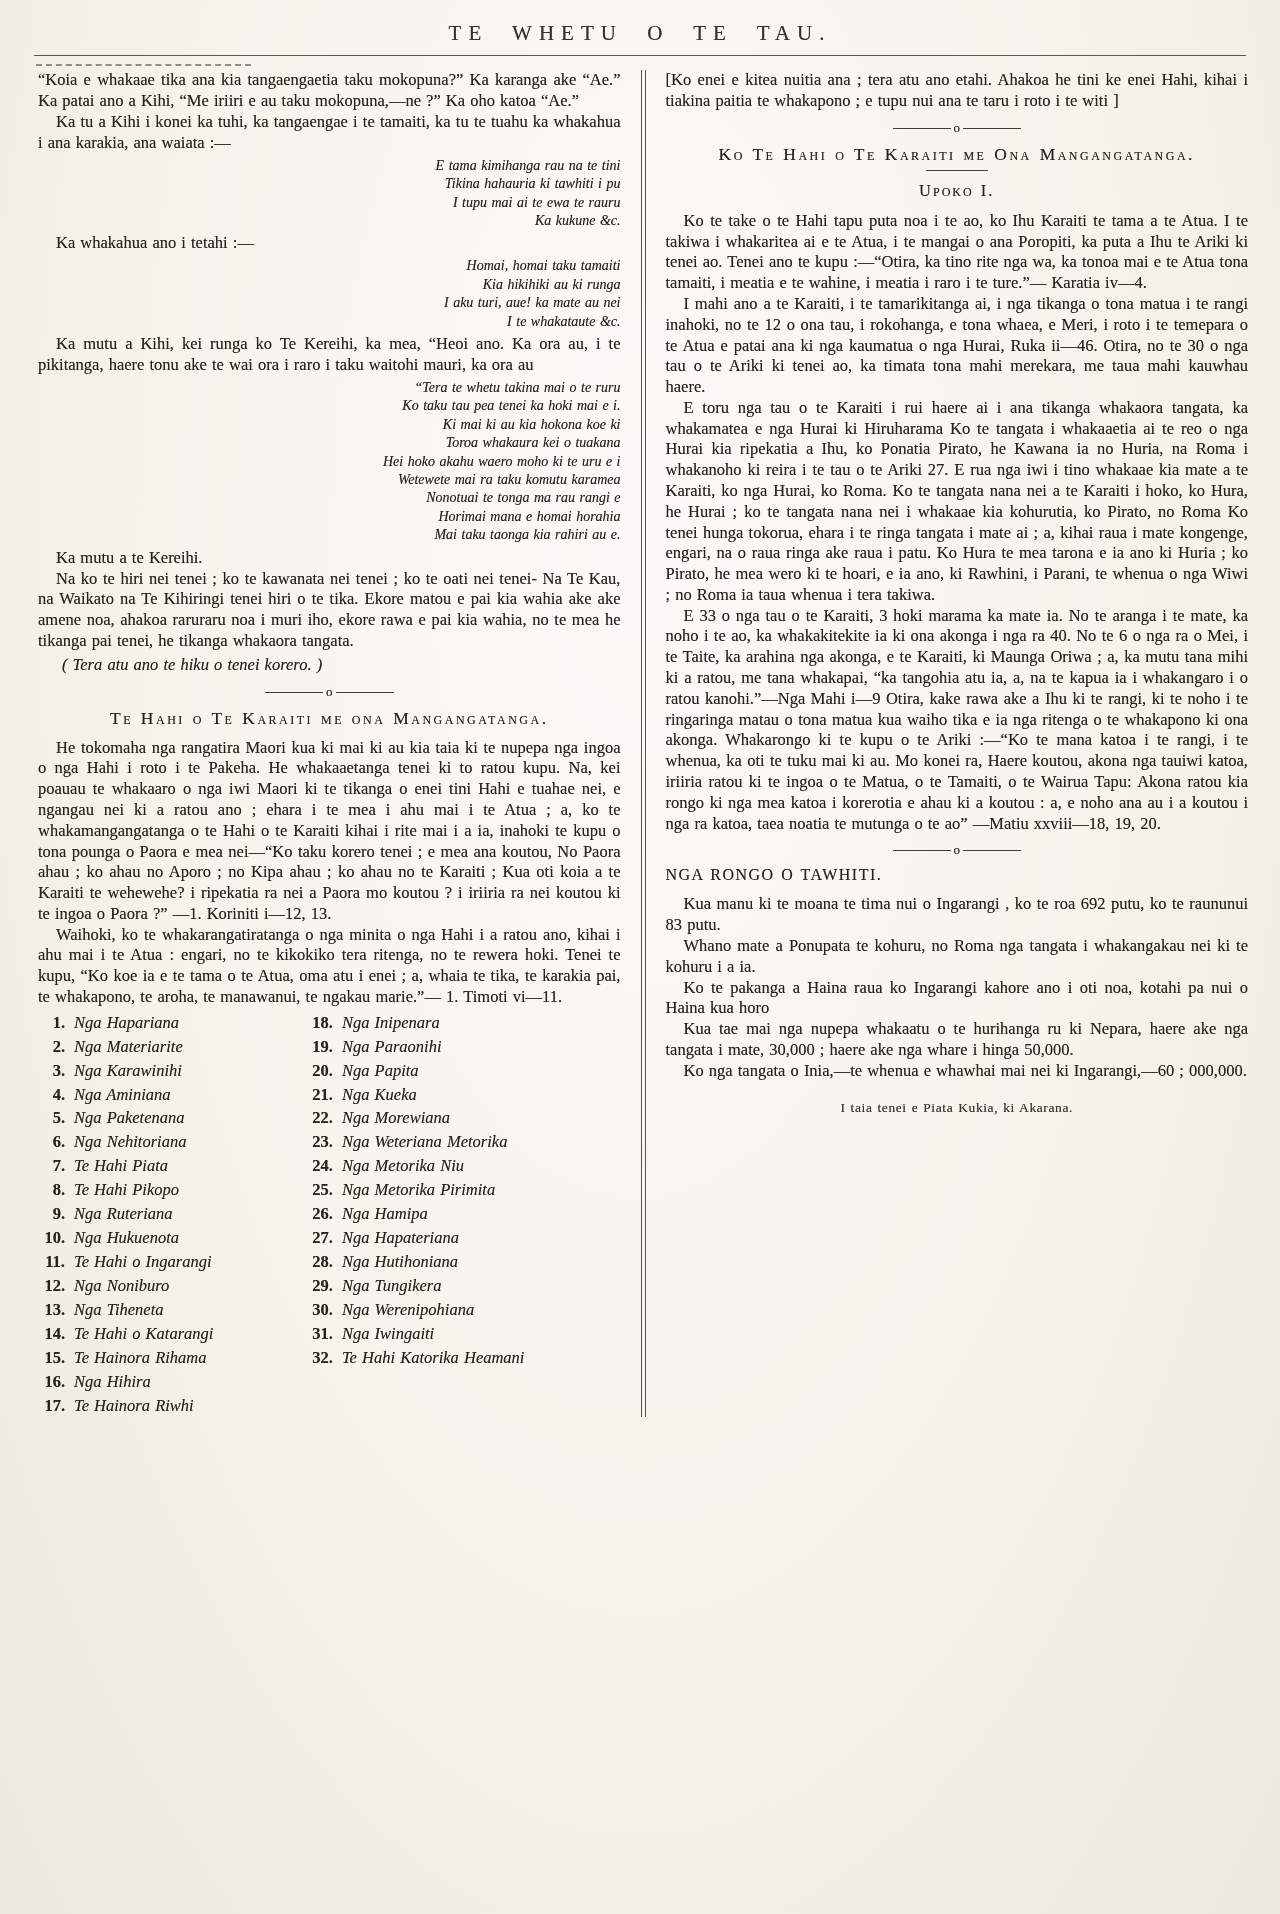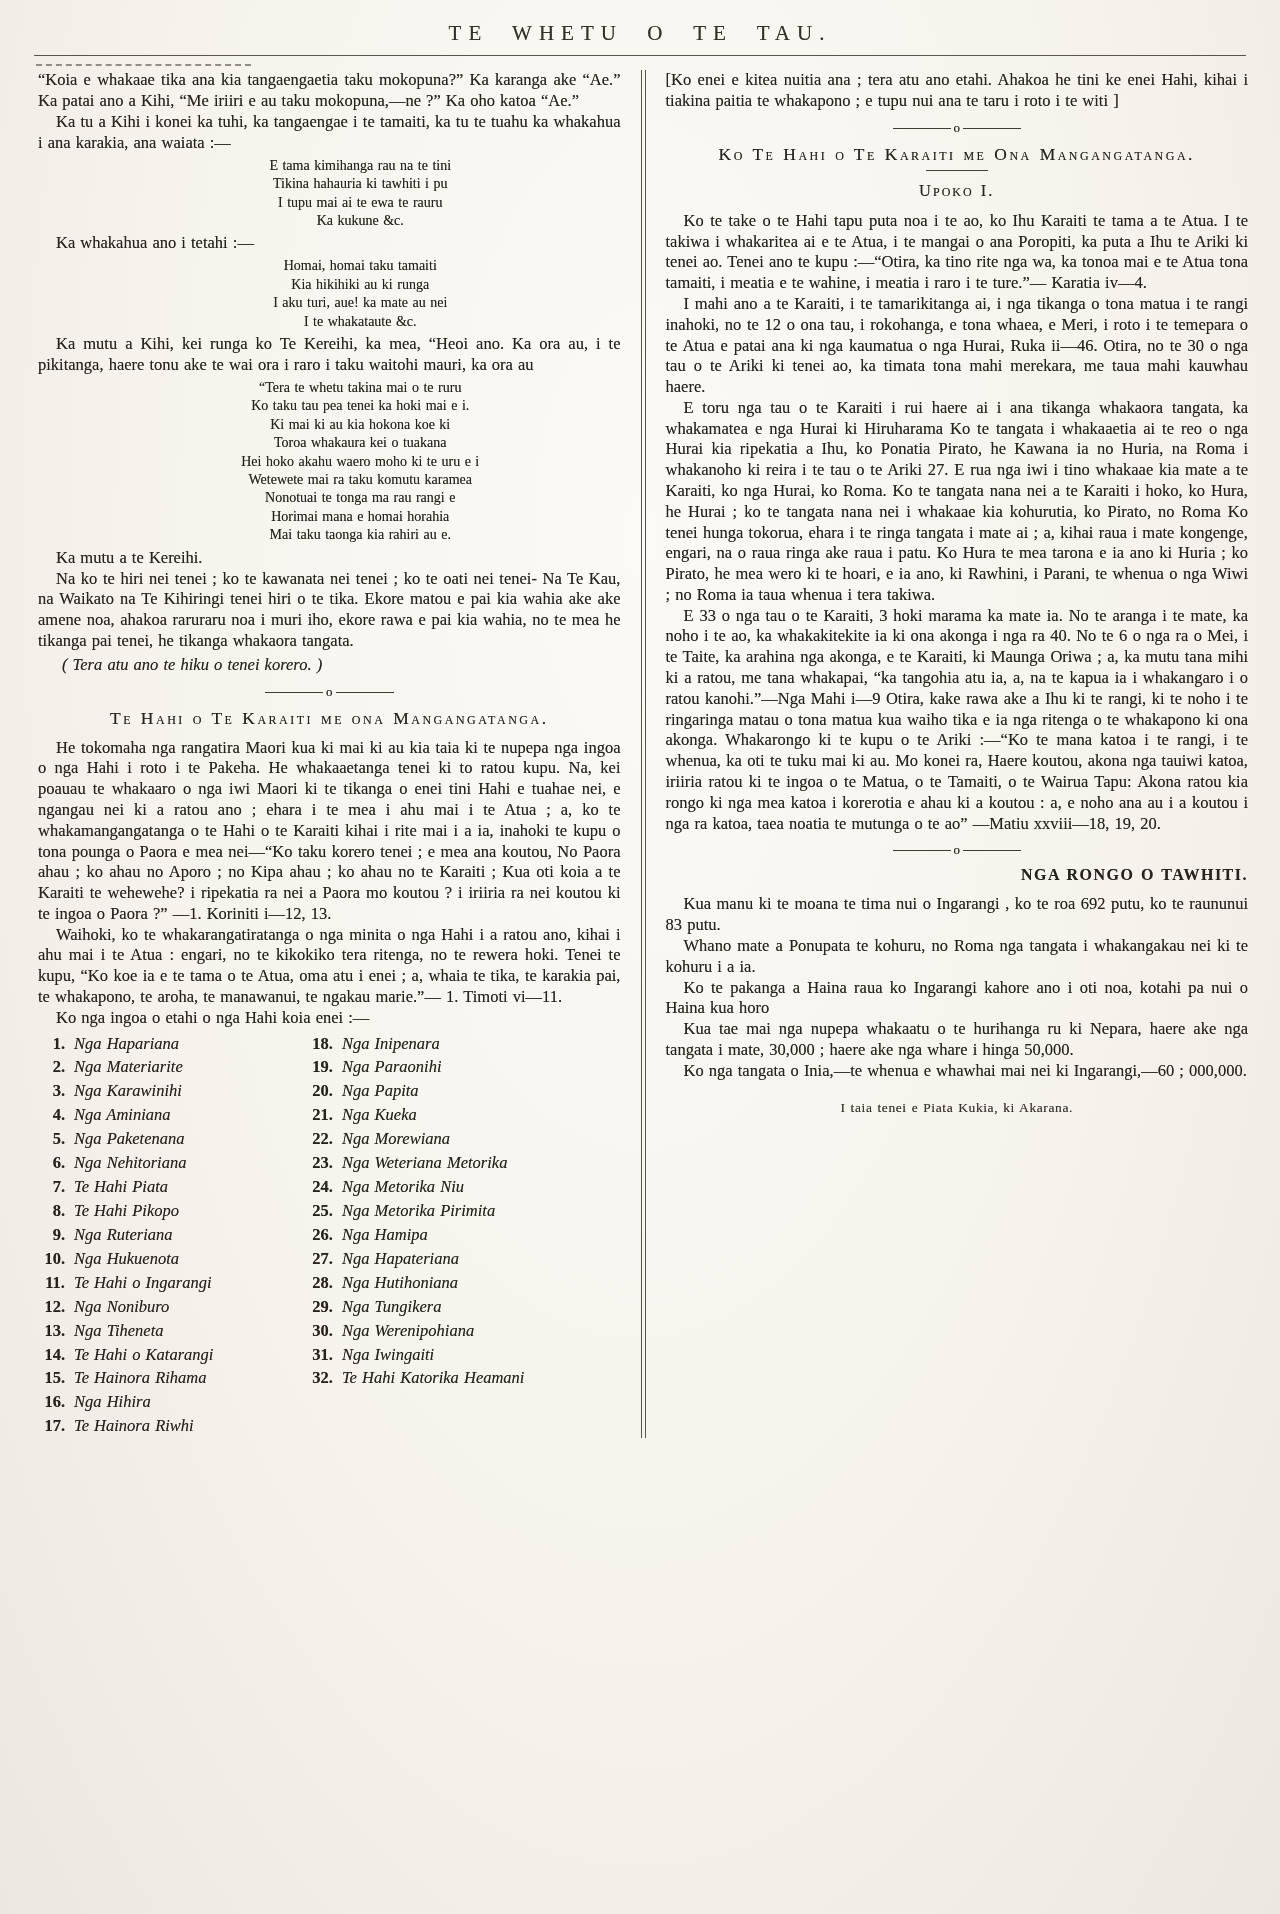--- a/index.html
+++ b/index.html
@@ -42,22 +42,23 @@
     flex: 0 0 5px;
     border-left: 1px solid #57534a;
     border-right: 1px solid #57534a;
   }
   .para { text-indent: 18px; }
   .noindent { text-indent: 0; }
   .verse {
     font-size: 14px;
     line-height: 1.32;
     margin: 3px 0 3px 62px;
-    text-align: center;
+    text-align: right;
     white-space: pre-line;
+    font-style: italic;
   }
   .note { font-style: italic; text-indent: 24px; margin: 3px 0 2px; }
   .sep { display: flex; align-items: center; justify-content: center; margin: 10px 0 8px; }
   .sep-line { width: 58px; border-top: 1px solid #403c34; }
   .sep-o { margin: 0 3px; font-size: 13px; line-height: 1; position: relative; top: -1px; }
   .sc-heading {
     font-variant: small-caps;
     font-weight: normal;
     text-align: center;
     letter-spacing: 2.5px;
@@ -67,22 +68,22 @@
   }
   .heading-rule { width: 62px; border-top: 1px solid #45423a; margin: -4px auto 10px; }
   .chapter {
     text-align: center;
     font-variant: small-caps;
     letter-spacing: 2px;
     font-size: 16.5px;
     margin: 2px 0 9px;
   }
   .news-heading {
-    font-weight: bold;
-    text-align: right;
+    font-weight: normal;
+    text-align: left;
     letter-spacing: 1.5px;
     font-size: 16px;
     margin: 6px 0 9px;
   }
   .church-list { display: flex; margin-top: 3px; text-align: left; }
   .church-col { flex: 0 0 46%; }
   .church-col2 { flex: 1 1 auto; }
   .church-item { display: flex; line-height: 1.45; }
   .church-num { min-width: 27px; text-align: right; margin-right: 9px; font-weight: bold; }
   .church-name { flex: 1; font-style: italic; }
@@ -136,21 +137,20 @@
 
       <div class="sep">
         <span class="sep-line"></span>
         <span class="sep-o">o</span>
         <span class="sep-line"></span>
       </div>
 
       <h2 class="sc-heading">Te Hahi o Te Karaiti me ona Mangangatanga.</h2>
       <p class="para">He tokomaha nga rangatira Maori kua ki mai ki au kia taia ki te nupepa nga ingoa o nga Hahi i roto i te Pakeha. He whakaaetanga tenei ki to ratou kupu. Na, kei poauau te whakaaro o nga iwi Maori ki te tikanga o enei tini Hahi e tuahae nei, e ngangau nei ki a ratou ano ; ehara i te mea i ahu mai i te Atua ; a, ko te whakamangangatanga o te Hahi o te Karaiti kihai i rite mai i a ia, inahoki te kupu o tona pounga o Paora e mea nei—“Ko taku korero tenei ; e mea ana koutou, No Paora ahau ; ko ahau no Aporo ; no Kipa ahau ; ko ahau no te Karaiti ; Kua oti koia a te Karaiti te wehewehe? i ripekatia ra nei a Paora mo koutou ? i iriiria ra nei koutou ki te ingoa o Paora ?” —1. Koriniti i—12, 13.</p>
       <p class="para">Waihoki, ko te whakarangatiratanga o nga minita o nga Hahi i a ratou ano, kihai i ahu mai i te Atua : engari, no te kikokiko tera ritenga, no te rewera hoki. Tenei te kupu, “Ko koe ia e te tama o te Atua, oma atu i enei ; a, whaia te tika, te karakia pai, te whakapono, te aroha, te manawanui, te ngakau marie.”— 1. Timoti vi—11.</p>
-      <p class="para">Ko nga ingoa o etahi o nga Hahi koia enei :—</p>
 
       <div class="church-list">
         <div class="church-col">
 
             <div class="church-item">
               <span class="church-num">1.</span>
               <span class="church-name">Nga Hapariana</span>
             </div>
 
             <div class="church-item">

